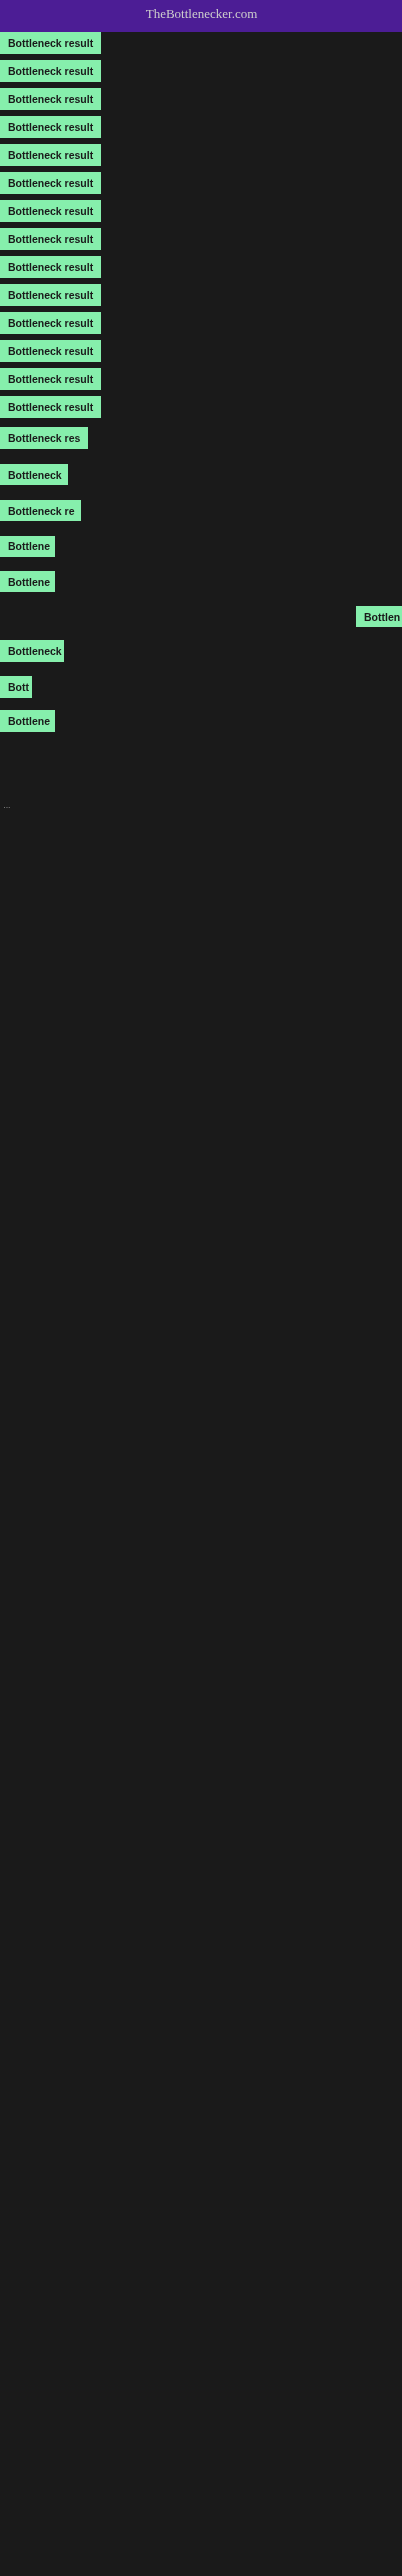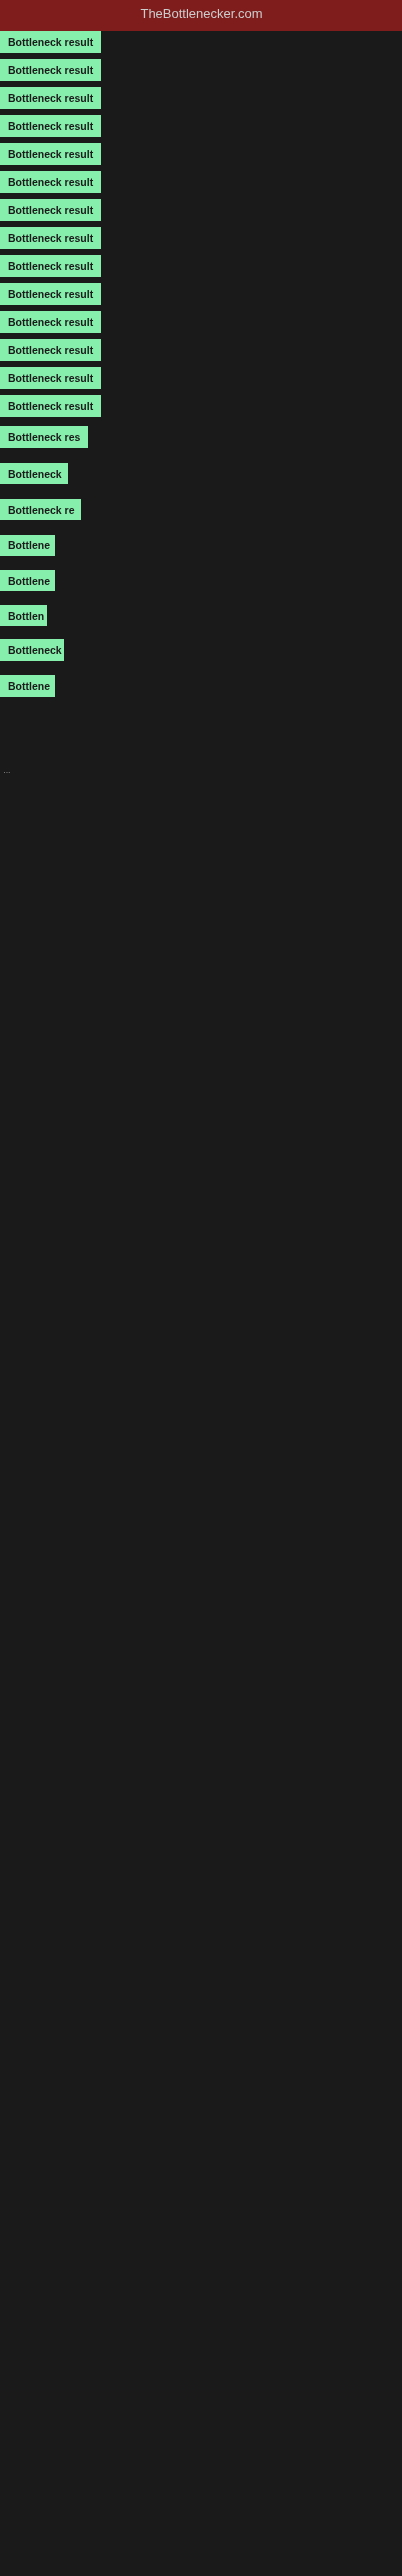--- a/index.html
+++ b/index.html
@@ -15,21 +15,22 @@
       font-family: Arial, sans-serif;
       position: relative;
     }
 
     .site-header {
       text-align: center;
       padding: 6.4px 0 9.7px 0;
       color: #cccccc;
       font-size: 13px;
       font-weight: normal;
-      background-color: #7f1d1d;
+      background-color: #4c1d95;
+      font-family: Liberation Serif, serif;
     }
 
     .bottleneck-badge {
       background-color: #86efac;
       color: #1a1a1a;
       padding: 4.8px 8px;
       font-size: 10.5px;
       font-weight: bold;
       white-space: nowrap;
       overflow: hidden;
@@ -125,28 +126,31 @@
 
   <div style="margin-bottom: 10.5px;">
     <span class="bottleneck-badge" style="max-width:55px; overflow:hidden; display:inline-block;">Bottlene</span>
   </div>
 
 
   <div style="margin-bottom: 10.5px;">
     <span class="bottleneck-badge" style="max-width:55px; overflow:hidden; display:inline-block;">Bottlene</span>
   </div>
 
-  <div style="margin-bottom: 9.7px;">
+  <div style="margin-bottom: 9.7px; text-align: right;">
     <span class="bottleneck-badge" style="max-width:47px; overflow:hidden; display:inline-block;">Bottlen</span>
   </div>
 
   <div style="margin-bottom: 11.3px;">
     <span class="bottleneck-badge" style="max-width:64px; overflow:hidden; display:inline-block;">Bottleneck</span>
   </div>
 
+  <div style="margin-bottom: 9.7px;">
+    <span class="bottleneck-badge" style="max-width:32px; overflow:hidden; display:inline-block;">Bott</span>
+  </div>
 
   <div style="margin-bottom: 11.3px;">
     <span class="bottleneck-badge" style="max-width:55px; overflow:hidden; display:inline-block;">Bottlene</span>
   </div>
 
 </div>
 
 <div class="bottom-section" style="height: 483px; position: relative;">
   <div style="position: absolute; bottom: 419px; left: 3.2px; color: #888; font-size: 8.9px;">...</div>
 </div>

